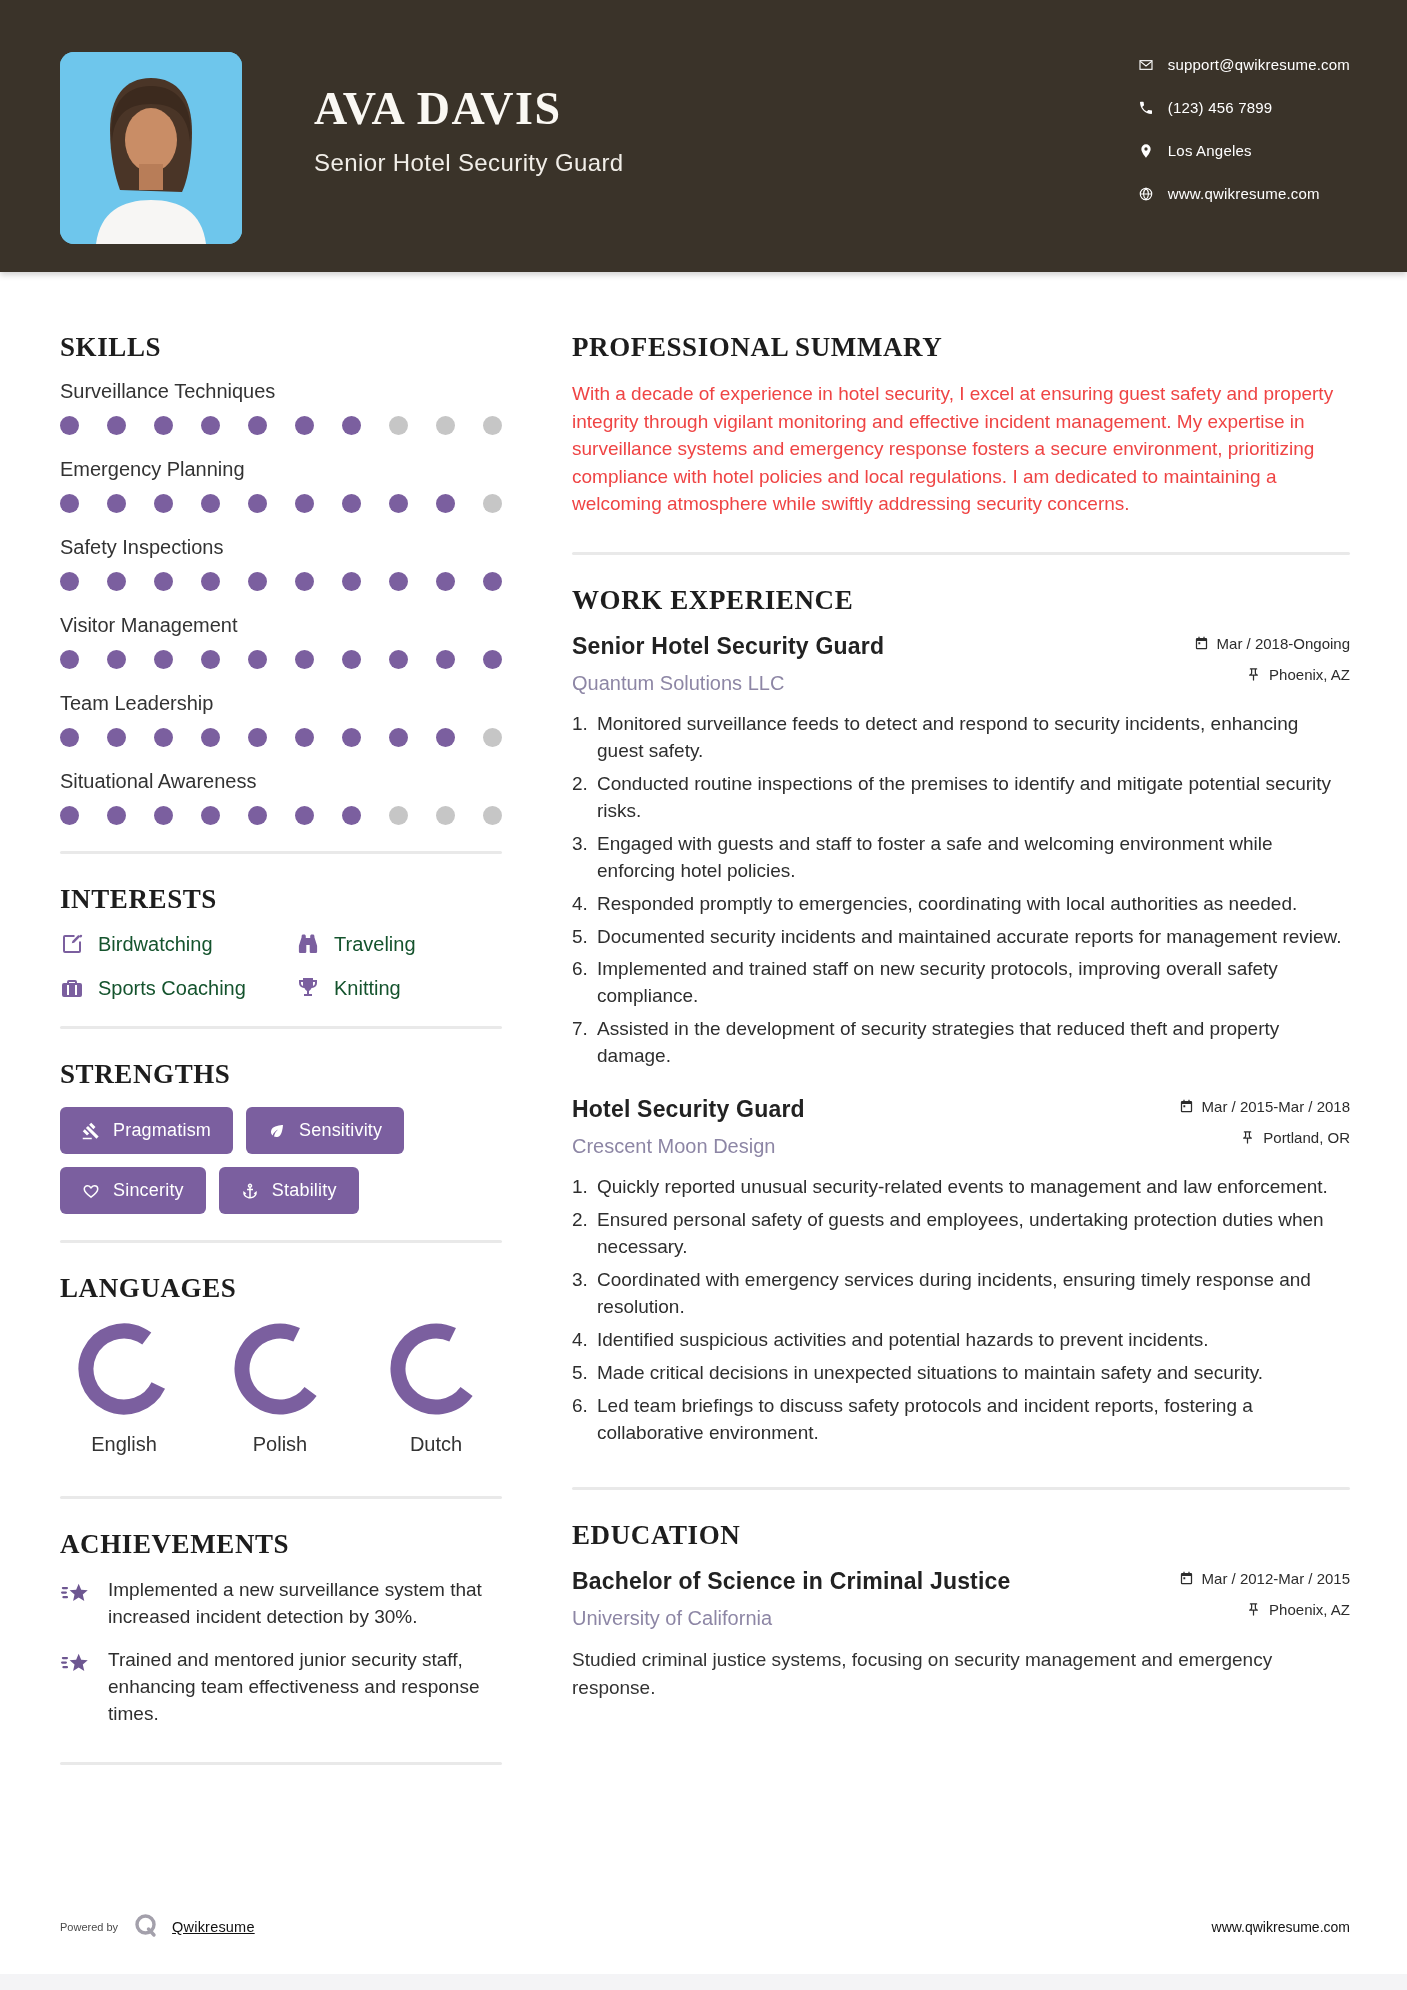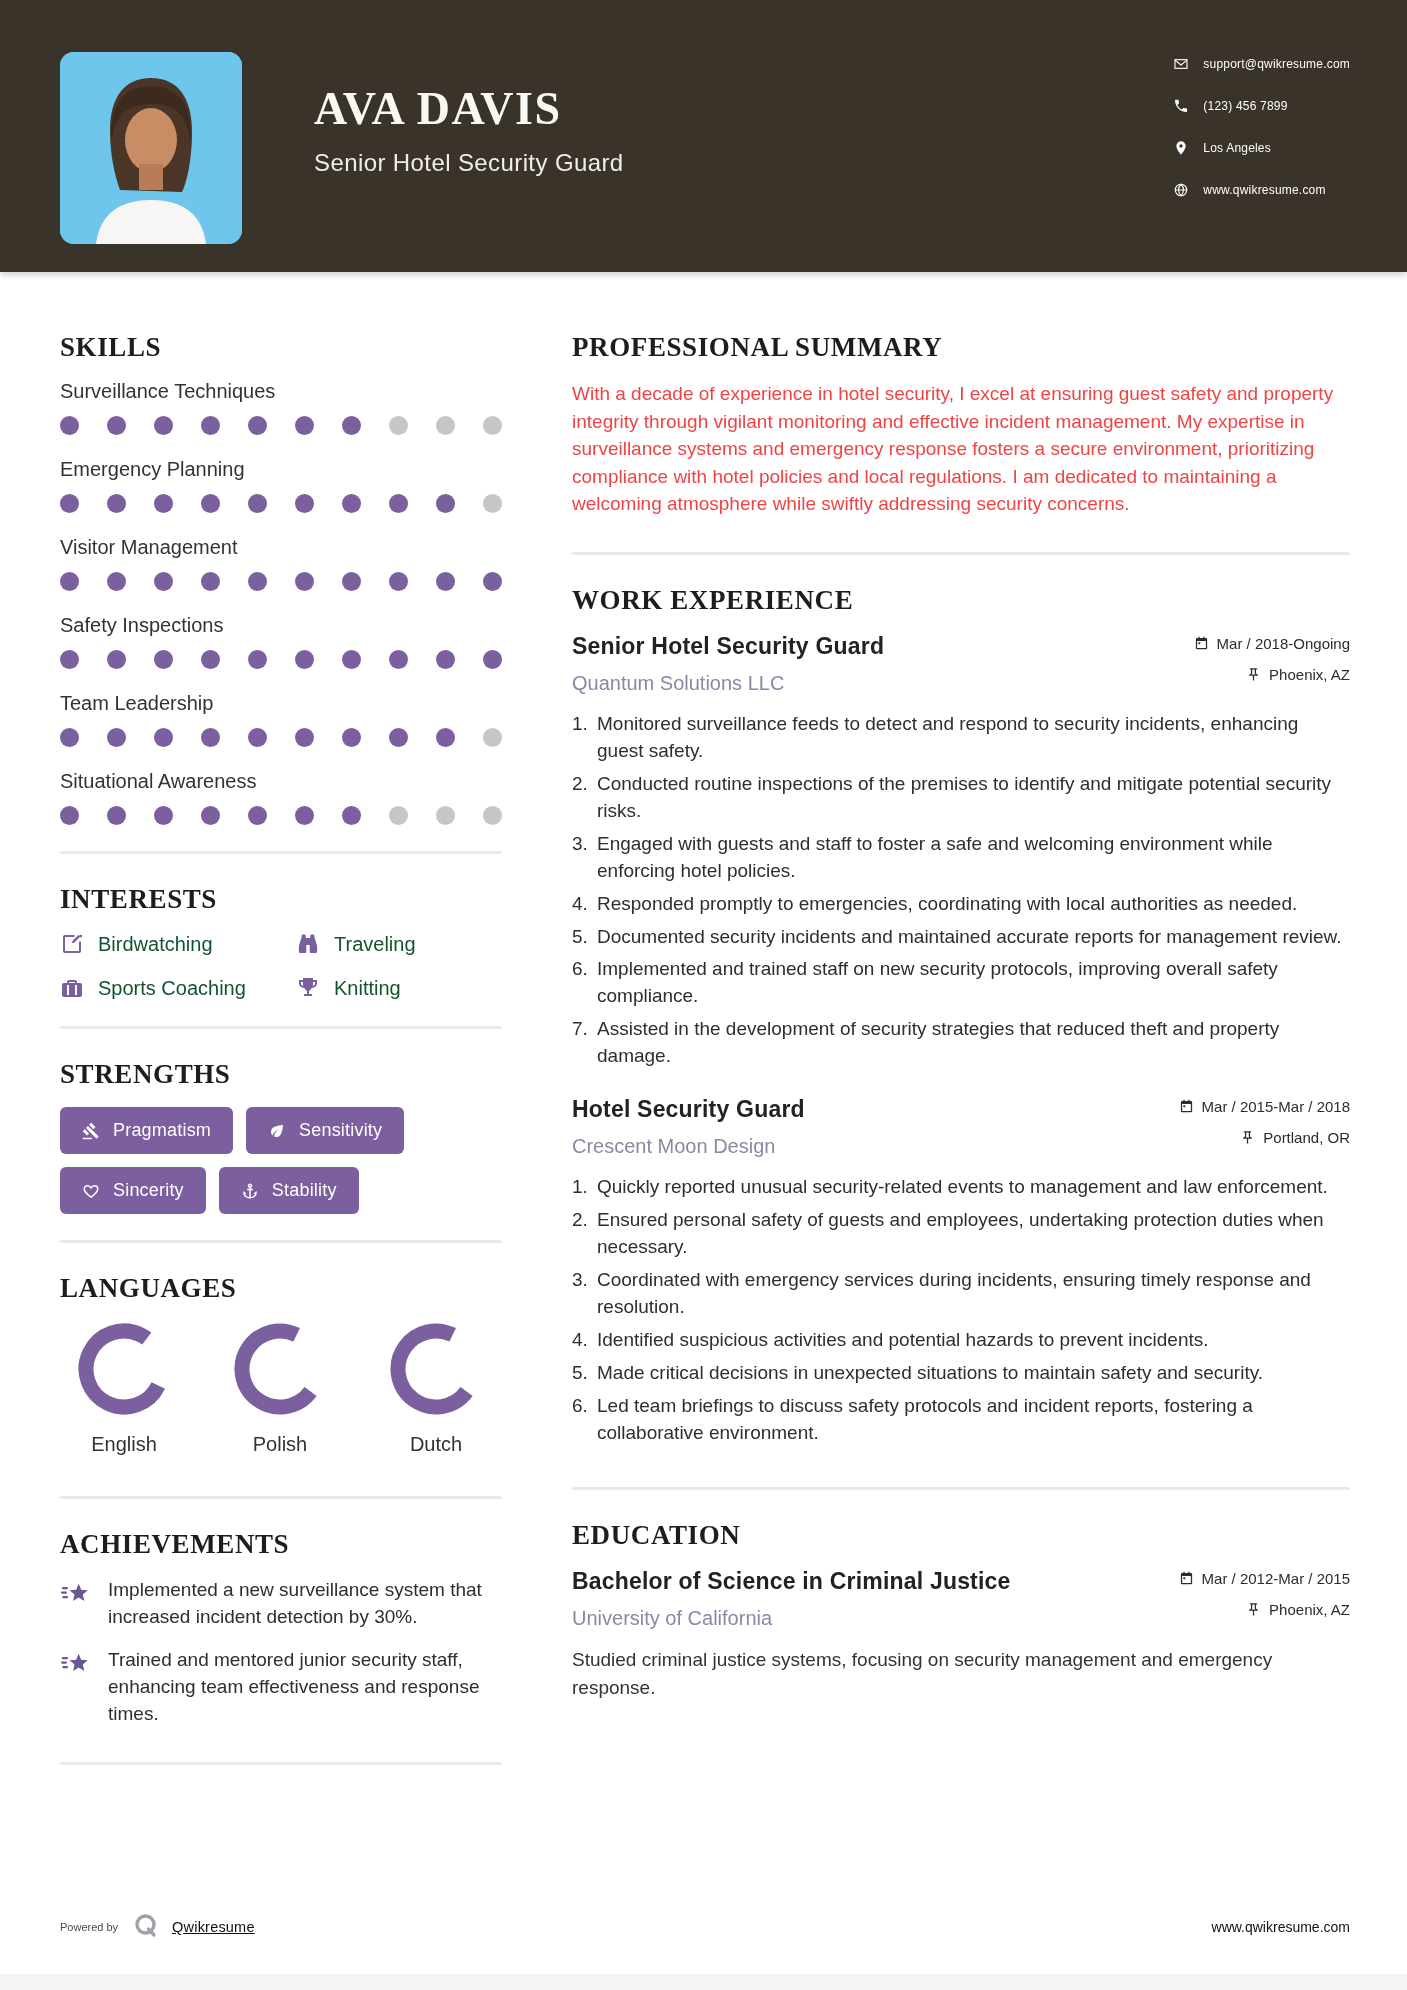--- a/index.html
+++ b/index.html
@@ -27,21 +27,21 @@
     width:182px;height:192px;border-radius:14px;overflow:hidden;
     margin-top:52px;flex:0 0 auto;background:#6ec6ec;
   }
   .id-block{margin-left:72px;margin-top:82px;}
   .name{
     font-family:"Liberation Serif",serif;font-weight:700;
     font-size:46px;letter-spacing:1.5px;color:#faf8f3;
   }
   .job-title{font-size:24px;color:#f1eee8;margin-top:14px;letter-spacing:.4px;}
   .contacts{margin-left:auto;margin-top:56px;display:flex;flex-direction:column;gap:26px;}
-  .contact-row{display:flex;align-items:center;gap:14px;color:#fff;font-size:12px;letter-spacing:.2px;}
+  .contact-row{display:flex;align-items:center;gap:14px;color:#fff;font-size:15px;letter-spacing:.2px;}
   .contact-row .cicon{width:16px;height:16px;color:#fff;flex:0 0 auto;display:flex;}
   .cicon svg{width:100%;height:100%;}
   
   .columns{display:flex;gap:70px;padding:60px 57px 0 60px;}
   .sidebar{flex:0 0 440px;}
   .main{flex:1;min-width:0;}
   .sec-heading{
     font-family:"Liberation Serif",serif;font-weight:700;color:var(--heading);
     font-size:27px;letter-spacing:.6px;margin-bottom:17px;
   }
@@ -188,36 +188,36 @@
             <span class="dot on"></span>
             <span class="dot on"></span>
             <span class="dot on"></span>
             <span class="dot on"></span>
             <span class="dot on"></span>
             <span class="dot on"></span>
             <span class="dot"></span>
           </div>
       </div>
       <div class="skill">
+        <div class="skill-label">Safety Inspections</div>
+        <div class="dots">
+            <span class="dot on"></span>
+            <span class="dot on"></span>
+            <span class="dot on"></span>
+            <span class="dot on"></span>
+            <span class="dot on"></span>
+            <span class="dot on"></span>
+            <span class="dot on"></span>
+            <span class="dot on"></span>
+            <span class="dot on"></span>
+            <span class="dot on"></span>
+          </div>
+      </div>
+      <div class="skill">
         <div class="skill-label">Visitor Management</div>
-        <div class="dots">
-            <span class="dot on"></span>
-            <span class="dot on"></span>
-            <span class="dot on"></span>
-            <span class="dot on"></span>
-            <span class="dot on"></span>
-            <span class="dot on"></span>
-            <span class="dot on"></span>
-            <span class="dot on"></span>
-            <span class="dot on"></span>
-            <span class="dot on"></span>
-          </div>
-      </div>
-      <div class="skill">
-        <div class="skill-label">Safety Inspections</div>
         <div class="dots">
             <span class="dot on"></span>
             <span class="dot on"></span>
             <span class="dot on"></span>
             <span class="dot on"></span>
             <span class="dot on"></span>
             <span class="dot on"></span>
             <span class="dot on"></span>
             <span class="dot on"></span>
             <span class="dot on"></span>

